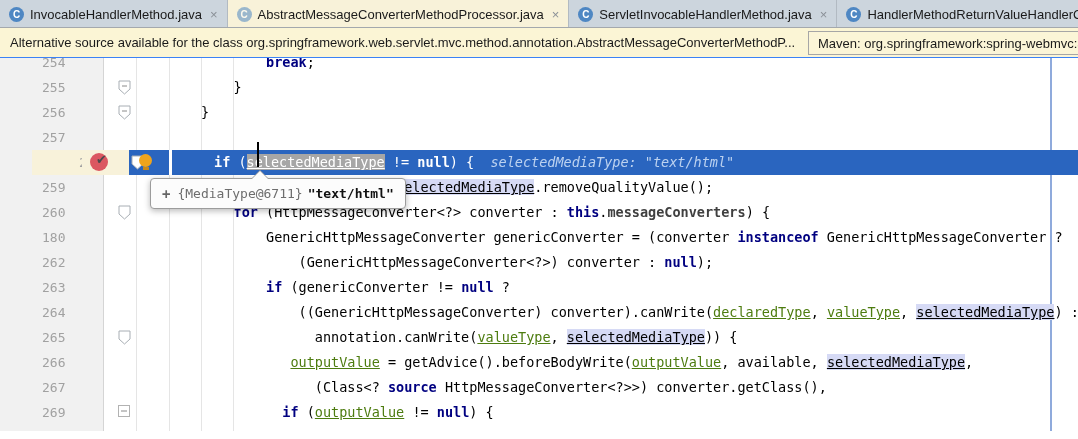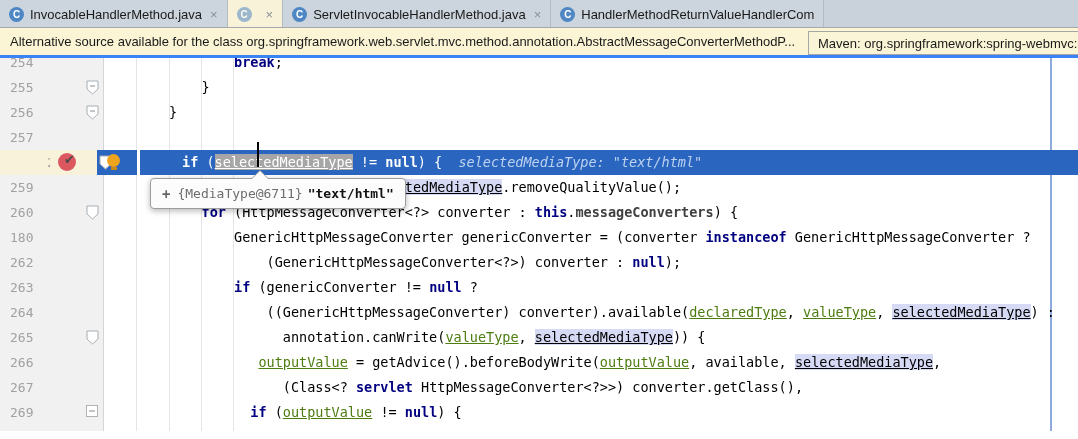--- a/index.html
+++ b/index.html
@@ -15,37 +15,37 @@
     font-size:13px; color:#1a1a1a; cursor:default; }
   .tab.active { background:#f8f2d9; }
   .tab .cicon { display:inline-flex; align-items:center; justify-content:center;
     width:15px; height:15px; border-radius:50%; background:#4e87c3; color:#fff;
     font-size:10px; font-weight:bold; margin-right:6px; flex:0 0 auto; }
   .tab.active .cicon { opacity:.55; }
   .tab .close { margin-left:8px; color:#8a9097; font-size:13px; line-height:1; }
 
   
   .banner { position:relative; z-index:6; height:30px; background:#fbf5d5;
-    border-bottom:3px solid #3b82f6; font-size:13px; color:#1a1a1a;
+    border-bottom:1px solid #3b82f6; font-size:13px; color:#1a1a1a;
     display:flex; align-items:center; overflow:hidden; }
   .banner .msg { margin-left:10px; white-space:nowrap; }
   .banner .maven { position:absolute; left:808px; top:3px; height:24px;
     display:flex; align-items:center; padding:0 9px; white-space:nowrap;
     border:1px solid #a6a6a6; background:#fbf5d7; }
 
   
   .editor { position:relative; z-index:1; height:381px; background:#fff;
     font-family:"DejaVu Sans Mono", monospace; font-size:13.5px; }
   .gutter-bg { position:absolute; z-index:0; left:0; top:0; width:104px; height:100%;
     background:#f1f1f1; border-right:1px solid #d5d5d5; }
   .iguide { position:absolute; z-index:0; top:0; width:1px; height:100%; background:#e5e5e5; }
   .rguide { position:absolute; z-index:0; top:0; width:2px; height:100%; background:#8faadc; }
 
   .rows { position:relative; margin-top:-8px; }
-  .row { position:relative; display:flex; height:25px; line-height:25px; }
+  .row { position:relative; display:flex; height:25px; line-height:25px;margin-left:32px; }
   .cell-num { width:50px; flex:0 0 auto; padding-left:10px; color:#a1a1a1;
     font-size:13px; }
   .cell-icon { width:34px; flex:0 0 auto; position:relative; }
   .cell-fold { width:20px; flex:0 0 auto; position:relative; }
   .cell-fold svg { position:absolute; left:2px; top:5px; }
   .cell-code { flex:1 1 auto; white-space:pre; position:relative; }
 
   .row.exec { z-index:1; }
   .row.exec .cell-num, .row.exec .cell-icon { background:#f8f2da;padding-left:47px; }
   .row.exec .cell-fold, .row.exec .cell-code { background:#2a65bf; }
@@ -100,20 +100,21 @@
 <div class="app">
 
   <div class="tabbar">
       <div class="tab">
         <span class="cicon">C</span>
         <span>InvocableHandlerMethod.java</span>
         <span class="close">×</span>
       </div>
       <div class="tab active">
         <span class="cicon">C</span>
+        <span>AbstractMessageConverterMethodProcessor.java</span>
         <span class="close">×</span>
       </div>
       <div class="tab">
         <span class="cicon">C</span>
         <span>ServletInvocableHandlerMethod.java</span>
         <span class="close">×</span>
       </div>
       <div class="tab">
         <span class="cicon">C</span>
         <span>HandlerMethodReturnValueHandlerCom</span>
@@ -213,21 +214,21 @@
         <div class="row">
           <div class="cell-num">263</div>
           <div class="cell-icon"></div>
           <div class="cell-fold"></div>
           <div class="cell-code"><span class="tk-p">                </span><span class="tk-k">if</span><span class="tk-p"> (genericConverter != </span><span class="tk-k">null</span><span class="tk-p"> ?</span></div>
         </div>
         <div class="row">
           <div class="cell-num">264</div>
           <div class="cell-icon"></div>
           <div class="cell-fold"></div>
-          <div class="cell-code"><span class="tk-p">                    ((GenericHttpMessageConverter) converter).available(</span><span class="tk-u">declaredType</span><span class="tk-p">, </span><span class="tk-u">valueType</span><span class="tk-p">, </span><span class="tk-ul">selectedMediaType</span><span class="tk-p">) :</span></div>
+          <div class="cell-code"><span class="tk-p">                    ((GenericHttpMessageConverter) converter).canWrite(</span><span class="tk-u">declaredType</span><span class="tk-p">, </span><span class="tk-u">valueType</span><span class="tk-p">, </span><span class="tk-ul">selectedMediaType</span><span class="tk-p">) :</span></div>
         </div>
         <div class="row">
           <div class="cell-num">265</div>
           <div class="cell-icon"></div>
           <div class="cell-fold">
             <svg width="14" height="16">
               <path d="M1 1 h11 v8 l-5.5 5 L1 9 z" fill="#fff" stroke="#a8aeb4"></path>
             </svg>
           </div>
           <div class="cell-code"><span class="tk-p">                      annotation.canWrite(</span><span class="tk-u">valueType</span><span class="tk-p">, </span><span class="tk-ul">selectedMediaType</span><span class="tk-p">)) {</span></div>
@@ -235,21 +236,21 @@
         <div class="row">
           <div class="cell-num">266</div>
           <div class="cell-icon"></div>
           <div class="cell-fold"></div>
           <div class="cell-code"><span class="tk-p">                   </span><span class="tk-u">outputValue</span><span class="tk-p"> = getAdvice().beforeBodyWrite(</span><span class="tk-u">outputValue</span><span class="tk-p">, available, </span><span class="tk-ul">selectedMediaType</span><span class="tk-p">,</span></div>
         </div>
         <div class="row">
           <div class="cell-num">267</div>
           <div class="cell-icon"></div>
           <div class="cell-fold"></div>
-          <div class="cell-code"><span class="tk-p">                      (Class&lt;? </span><span class="tk-k">servlet</span><span class="tk-p"> HttpMessageConverter&lt;?&gt;&gt;) converter.getClass(),</span></div>
+          <div class="cell-code"><span class="tk-p">                      (Class&lt;? </span><span class="tk-k">source</span><span class="tk-p"> HttpMessageConverter&lt;?&gt;&gt;) converter.getClass(),</span></div>
         </div>
         <div class="row">
           <div class="cell-num">269</div>
           <div class="cell-icon"></div>
           <div class="cell-fold">
             <svg width="12" height="12">
               <rect x="0.5" y="0.5" width="11" height="11" fill="#fff" stroke="#b2b2b2"></rect>
               <line x1="3" y1="6" x2="9" y2="6" stroke="#8a8a8a"></line>
             </svg>
           </div>

